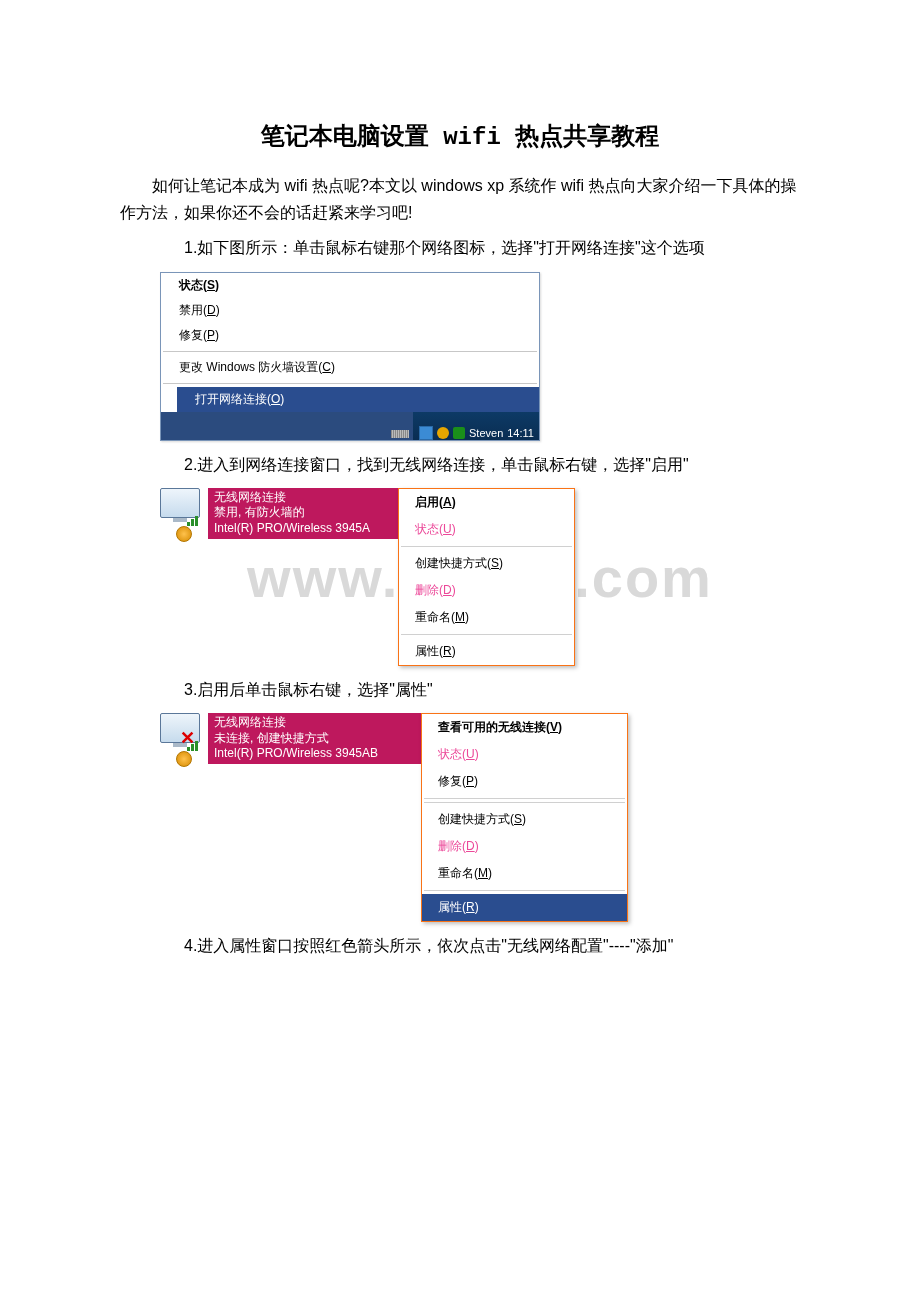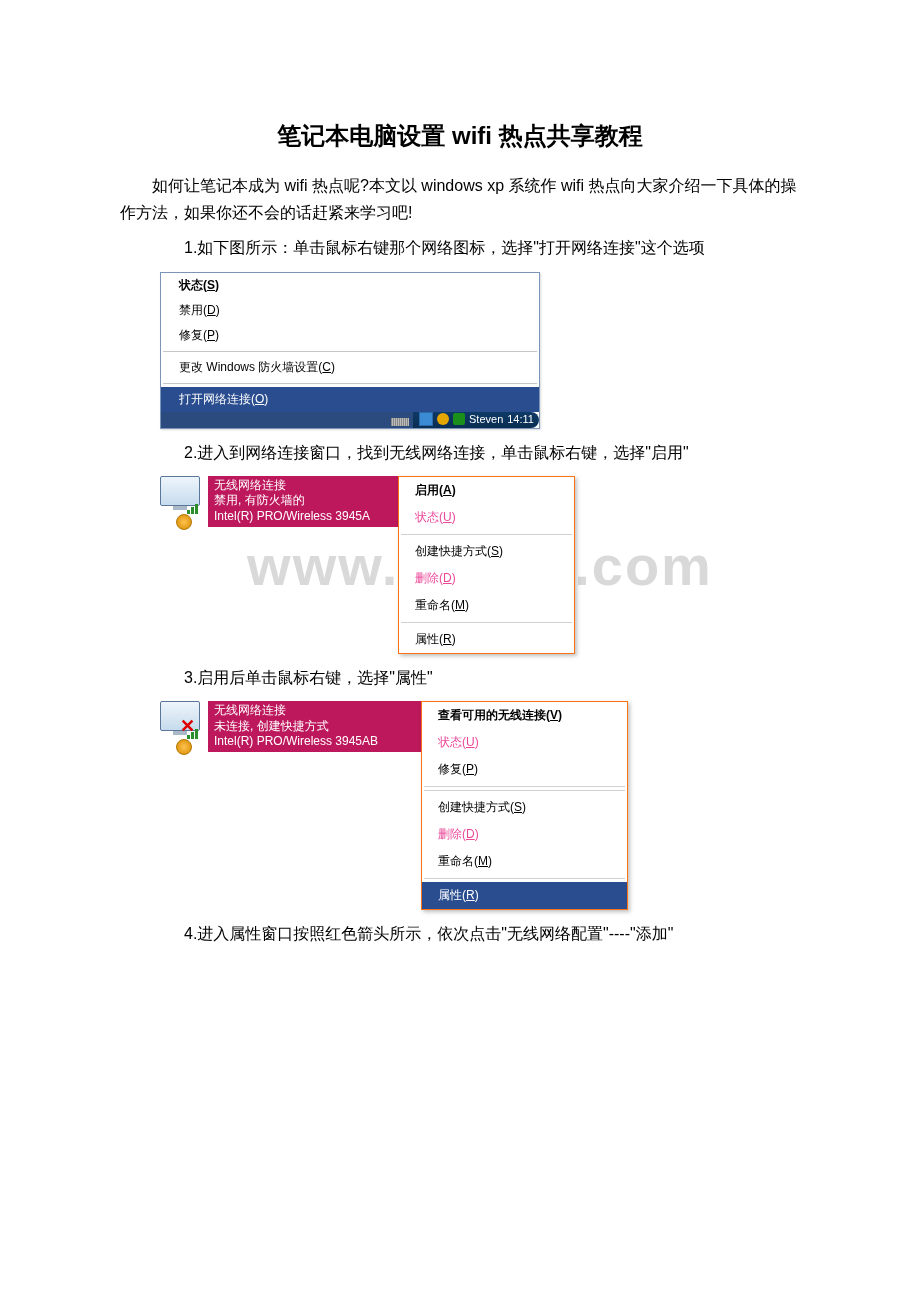--- a/index.html
+++ b/index.html
@@ -10,20 +10,21 @@
   width: 920px;
 }
 .page {
   padding: 120px 120px 60px 120px;
 }
 h1 {
   font-size: 24px;
   font-weight: bold;
   text-align: center;
   margin: 0 0 20px 0;
+  font-family: Liberation Mono, monospace;
 }
 .intro {
   font-size: 16px;
   line-height: 1.7;
   text-indent: 2em;
   margin: 0 0 8px 0;
 }
 .step {
   font-size: 16px;
   line-height: 1.7;
@@ -47,28 +48,28 @@
   padding: 4px 16px 4px 18px;
   border-top: 0;
 }
 .fig1-menu .sep {
   border-top: 1px solid #c7c7c7;
   margin: 3px 2px;
 }
 .fig1-menu .sel {
   background: #2a4d8f;
   color: #fff;
+  margin-left: 16px;
 }
 .fig1-menu .bold { font-weight: bold; }
 .fig1 .taskbar {
   display: flex;
-  height: 16px;
+  height: 28px;
   background: linear-gradient(#0d3a66,#0a2d52);
-  align-items: flex-start;
-  border-radius: 8px;
+  align-items: flex-end;
 }
 .fig1 .taskbar .spacer {
   width: 252px;
   background: #2b4b7e;
   height: 100%;
   position: relative;
 }
 .fig1 .taskbar .tiny {
   position:absolute; right:4px; bottom:2px; width:18px; height:8px;
   background: repeating-linear-gradient(90deg,#888,#888 1px,#bbb 1px,#bbb 2px);

